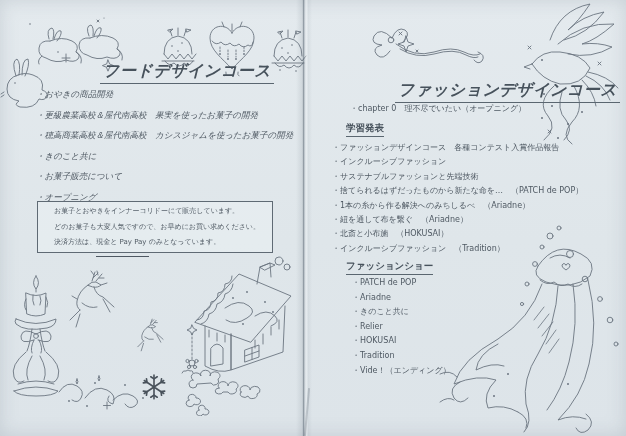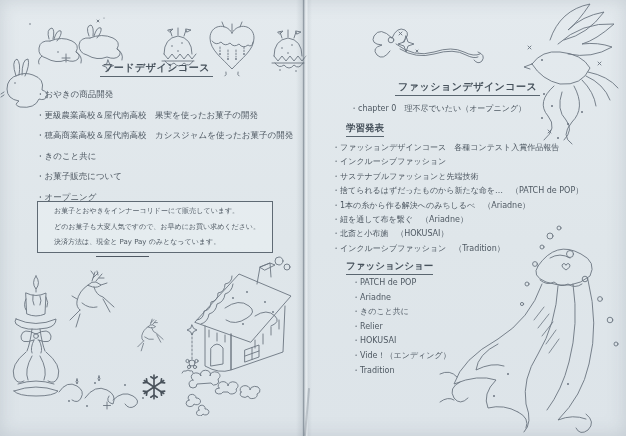--- a/index.html
+++ b/index.html
@@ -3,26 +3,26 @@
 <meta charset="utf-8">
 <style>
   html,body{margin:0;padding:0;background:#9aa3aa;}
   .scan{
     position:relative;width:626px;height:436px;overflow:hidden;
     background:linear-gradient(180deg,#e4eaee 0%,#dfe6ea 55%,#dde4e9 100%);
     font-family:"DejaVu Sans",sans-serif;color:#4e5862;
     box-shadow:inset 0 0 18px rgba(120,132,144,0.25);
   }
   .abs{position:absolute;}
-  .title{font-size:10px;font-weight:bold;letter-spacing:0.5px;color:#47525c;
-    border-bottom:1.2px solid #5a6670;padding:0 3px 1px 3px;white-space:nowrap;}
+  .title{font-size:16px;font-weight:bold;letter-spacing:0.5px;color:#47525c;
+    border-bottom:1.2px solid #5a6670;padding:0 3px 1px 3px;white-space:nowrap;font-style:italic;}
   .heading{font-size:9.5px;font-weight:bold;color:#47525c;
     border-bottom:1.1px solid #5a6670;padding-bottom:1px;white-space:nowrap;}
   .list .li{white-space:nowrap;color:#4e5862;}
-  .left-list .li{height:20.6px;line-height:20.6px;font-size:8.5px;}
+  .left-list .li{height:20.6px;line-height:20.6px;font-size:8.5px;font-style:italic;}
   .study-list .li{height:14.4px;line-height:14.4px;font-size:8px;}
   .show-list .li{height:14.6px;line-height:14.6px;font-size:8px;}
   .chapter{font-size:8px;white-space:nowrap;}
   .notice{border:1px solid #5f6a74;background:rgba(240,245,248,0.35);}
   .notice .nline{font-size:7px;line-height:15.5px;white-space:nowrap;padding-left:16px;}
   .u{border-bottom:0.9px solid #4e5862;padding-bottom:10px;}
   svg{display:block;}
   .sketch{stroke:#6b7580;stroke-width:0.9;fill:none;stroke-linecap:round;stroke-linejoin:round;}
   .sketch-dark{stroke:#49525b;stroke-width:1.5;fill:none;stroke-linecap:round;}
   .dotfill{fill:#6b7580;stroke:none;}
@@ -302,22 +302,22 @@
     </div>
 
   <div class="abs heading" style="left:346px;top:260px">ファッションショー</div>
   <div class="abs list show-list" style="left:352px;top:276px">
 
   <div class="li">・PATCH de POP</div>
       <div class="li">・Ariadne</div>
       <div class="li">・きのこと共に</div>
       <div class="li">・Relier</div>
       <div class="li">・HOKUSAI</div>
+      <div class="li">・Tradition</div>
       <div class="li">・Vide！（エンディング）</div>
-      <div class="li">・Tradition</div>
     </div>
 
   <svg class="abs" style="left:438px;top:224px" width="188" height="212" viewBox="0 0 188 212">
     <g class="sketch">
 
       <circle cx="112" cy="12" r="3"></circle>
         <circle cx="121" cy="4" r="2"></circle>
         <circle cx="104" cy="23" r="2"></circle>
       <circle cx="132" cy="30" r="3.5"></circle>
         <circle cx="97" cy="40" r="2.4"></circle>

